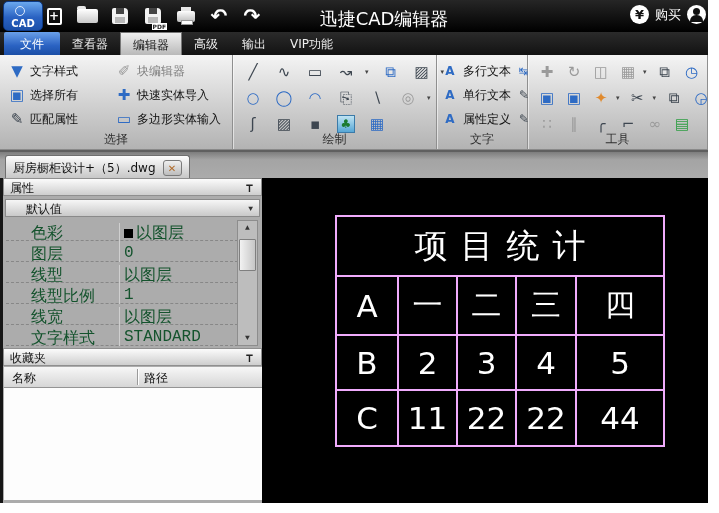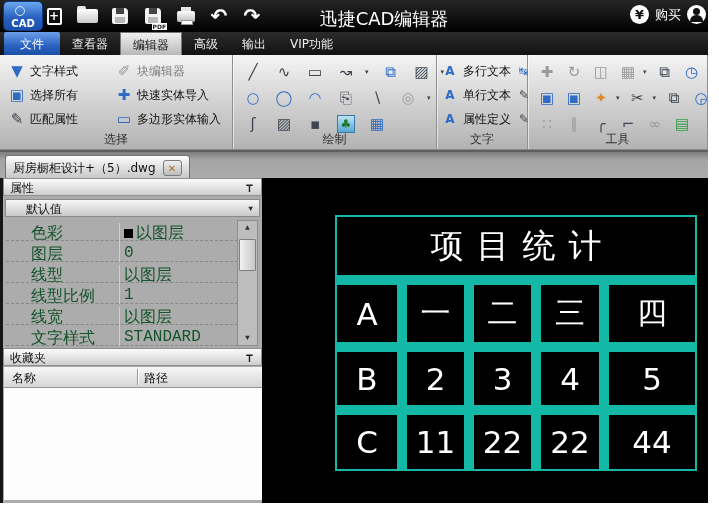--- a/index.html
+++ b/index.html
@@ -113,21 +113,21 @@
     font-size:12px; color:#111; }
   .fav-cols .c1 { position:absolute; left:8px; top:3px; }
   .fav-cols .c2 { position:absolute; left:140px; top:3px; }
   .fav-cols .sep { position:absolute; left:133px; top:2px; bottom:2px; width:1px; background:#9a9a9a; box-shadow:1px 0 0 #fff; }
   .fav-list { position:absolute; left:1px; top:210px; width:258px; height:112px; background:#fdfdfd; }
 
   
   .canvas { position:absolute; left:262px; top:178px; width:446px; height:325px; background:#000; overflow:hidden; }
   .cadtable { position:absolute; left:73px; top:37px;
     display:grid; grid-template-columns:60px 57px 57px 58px 86px;
-    grid-template-rows:58px 57px 53px 54px; gap:10px; background:#14b8a6; padding:2px; }
+    grid-template-rows:58px 57px 53px 54px; gap:2px; background:#f0abfc; padding:2px; }
   .cell { background:#000; color:#fff; display:flex; align-items:center; justify-content:center; }
   .cell.ttl { grid-column:1 / 6; font-family:"DejaVu Serif", serif; font-size:33px; letter-spacing:13px; padding-left:13px; }
   .cn { font-family:"DejaVu Serif", serif; font-size:30px; }
   .lt { font-family:"DejaVu Sans", sans-serif; font-size:31px; }
 </style>
 </head>
 <body>
 
 <div class="window">
 

